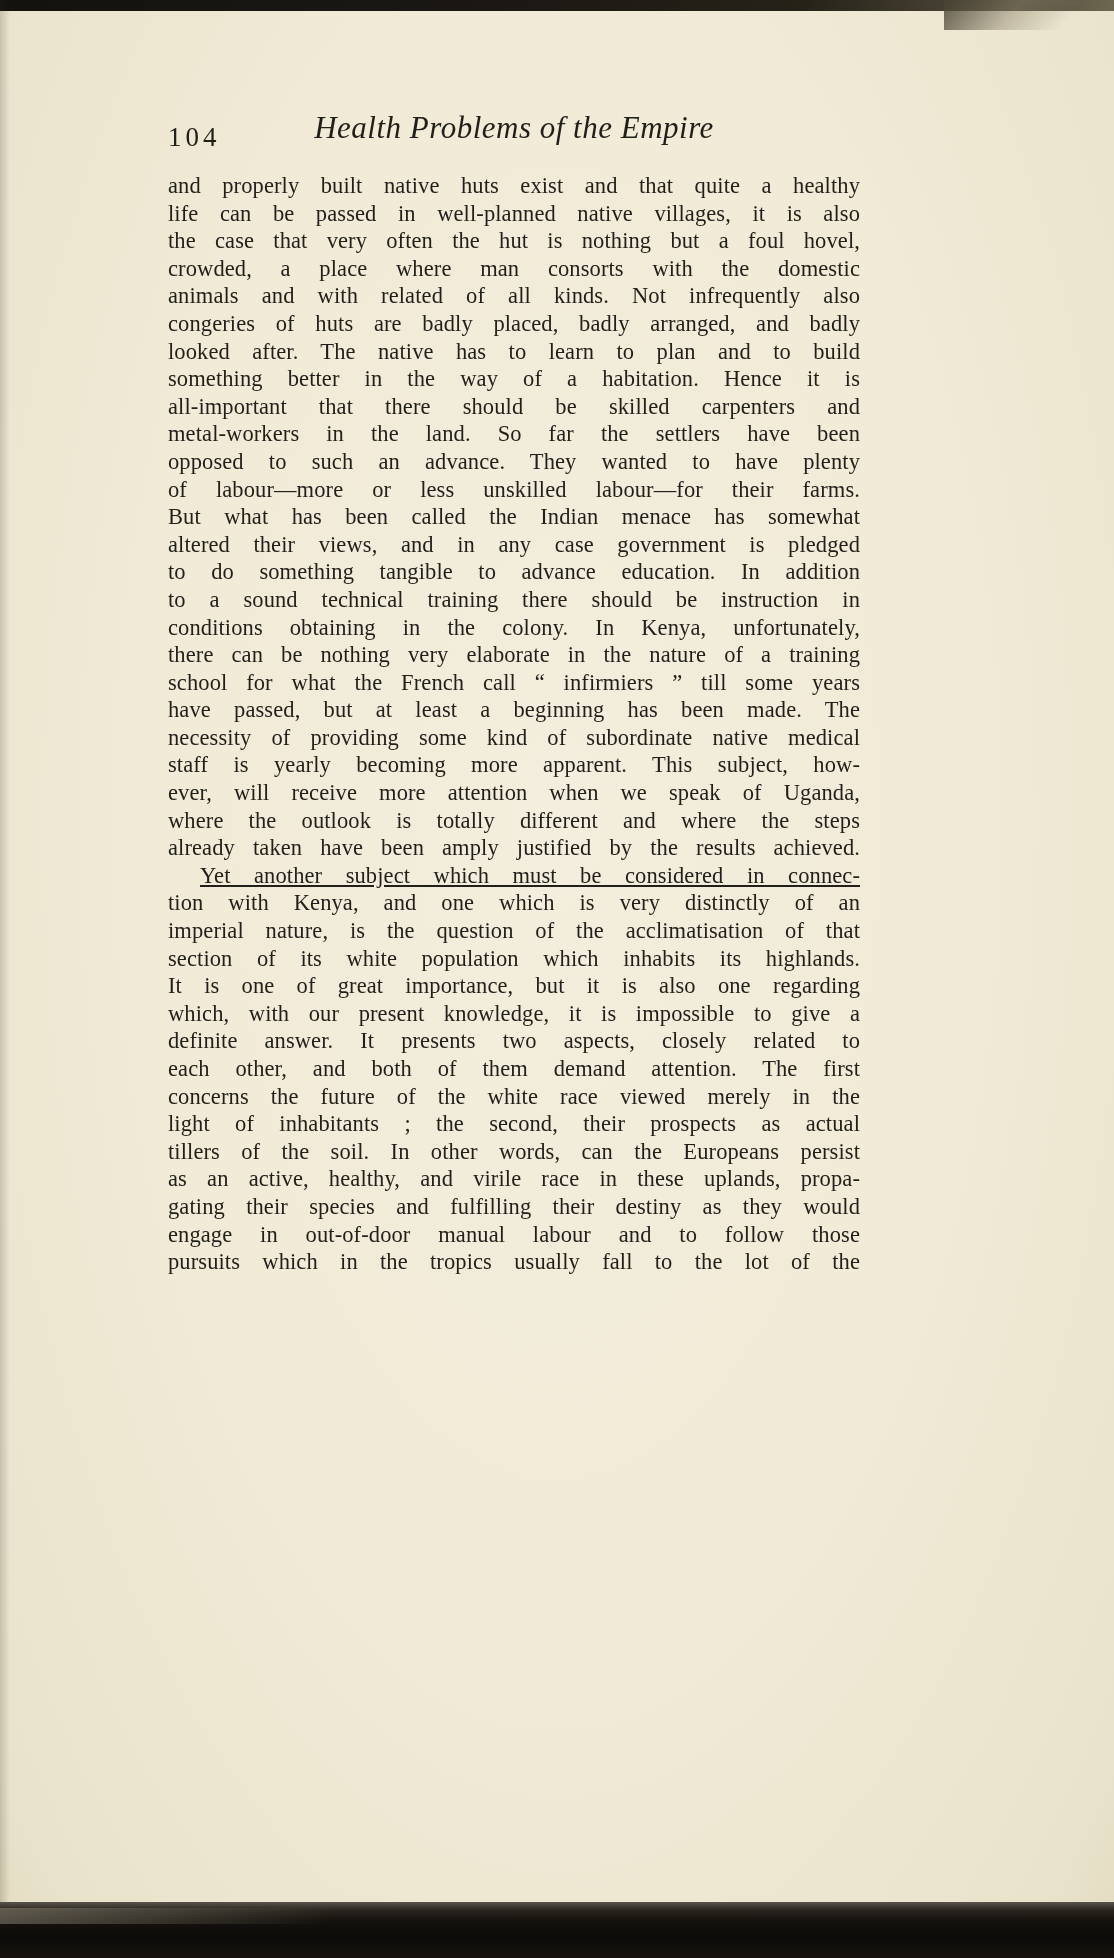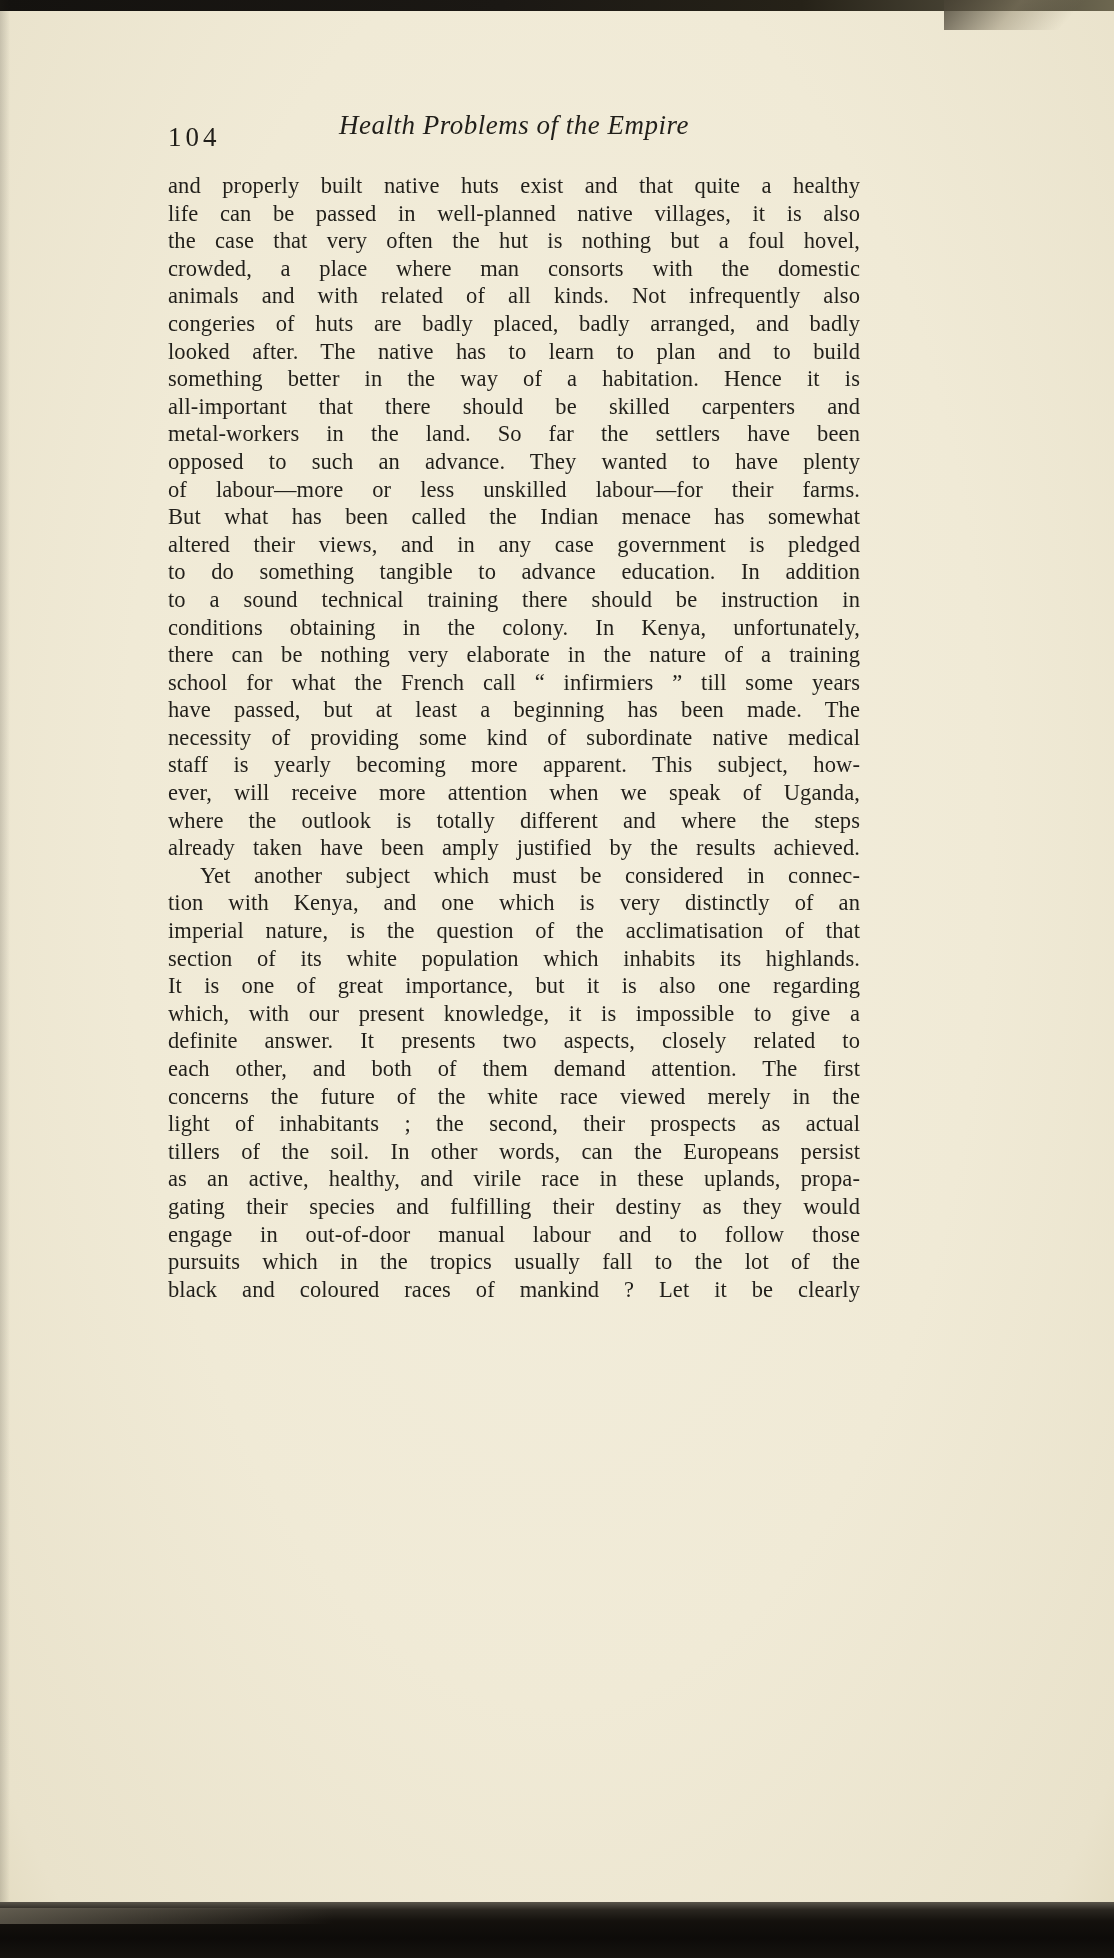--- a/index.html
+++ b/index.html
@@ -47,28 +47,28 @@
   }
 
   .header { position: relative; height: 50px; margin-bottom: 12px; }
   .pagenum {
     position: absolute; left: 0; top: 12px;
     font-size: 27px; letter-spacing: 4px;
     font-variant-numeric: oldstyle-nums;
   }
   .title {
     position: absolute; left: 50%; top: 0; transform: translateX(-50%);
-    font-style: italic; font-size: 27px; white-space: nowrap;
+    font-style: italic; font-size: 31px; white-space: nowrap;
     letter-spacing: 0.5px;
   }
 
   .body { font-size: 22.5px; line-height: 27.6px; letter-spacing: 0.1px; }
   .paragraph { margin: 0; }
   .line { text-align: justify; text-align-last: justify; }
-  .line.indent { padding-left: 32px; }
+  .line.indent { padding-left: 32px; text-decoration: underline; }
 </style>
 </head>
 <body>
 
 <div class="page">
   <div class="edge-top"></div>
   <div class="corner-tr"></div>
   <div class="edge-left"></div>
   <div class="edge-bottom"></div>
 
@@ -114,17 +114,16 @@
           <div class="line">which, with our present knowledge, it is impossible to give a</div>
           <div class="line">definite answer.  It presents two aspects, closely related to</div>
           <div class="line">each other, and both of them demand attention.  The first</div>
           <div class="line">concerns the future of the white race viewed merely in the</div>
           <div class="line">light of inhabitants ; the second, their prospects as actual</div>
           <div class="line">tillers of the soil.  In other words, can the Europeans persist</div>
           <div class="line">as an active, healthy, and virile race in these uplands, propa-</div>
           <div class="line">gating their species and fulfilling their destiny as they would</div>
           <div class="line">engage in out-of-door manual labour and to follow those</div>
           <div class="line">pursuits which in the tropics usually fall to the lot of the</div>
-          <div class="line">black and coloured races of mankind ?  Let it be clearly</div>
         </div>
     </div>
   </div>
 </div>
 
 </body></html>

